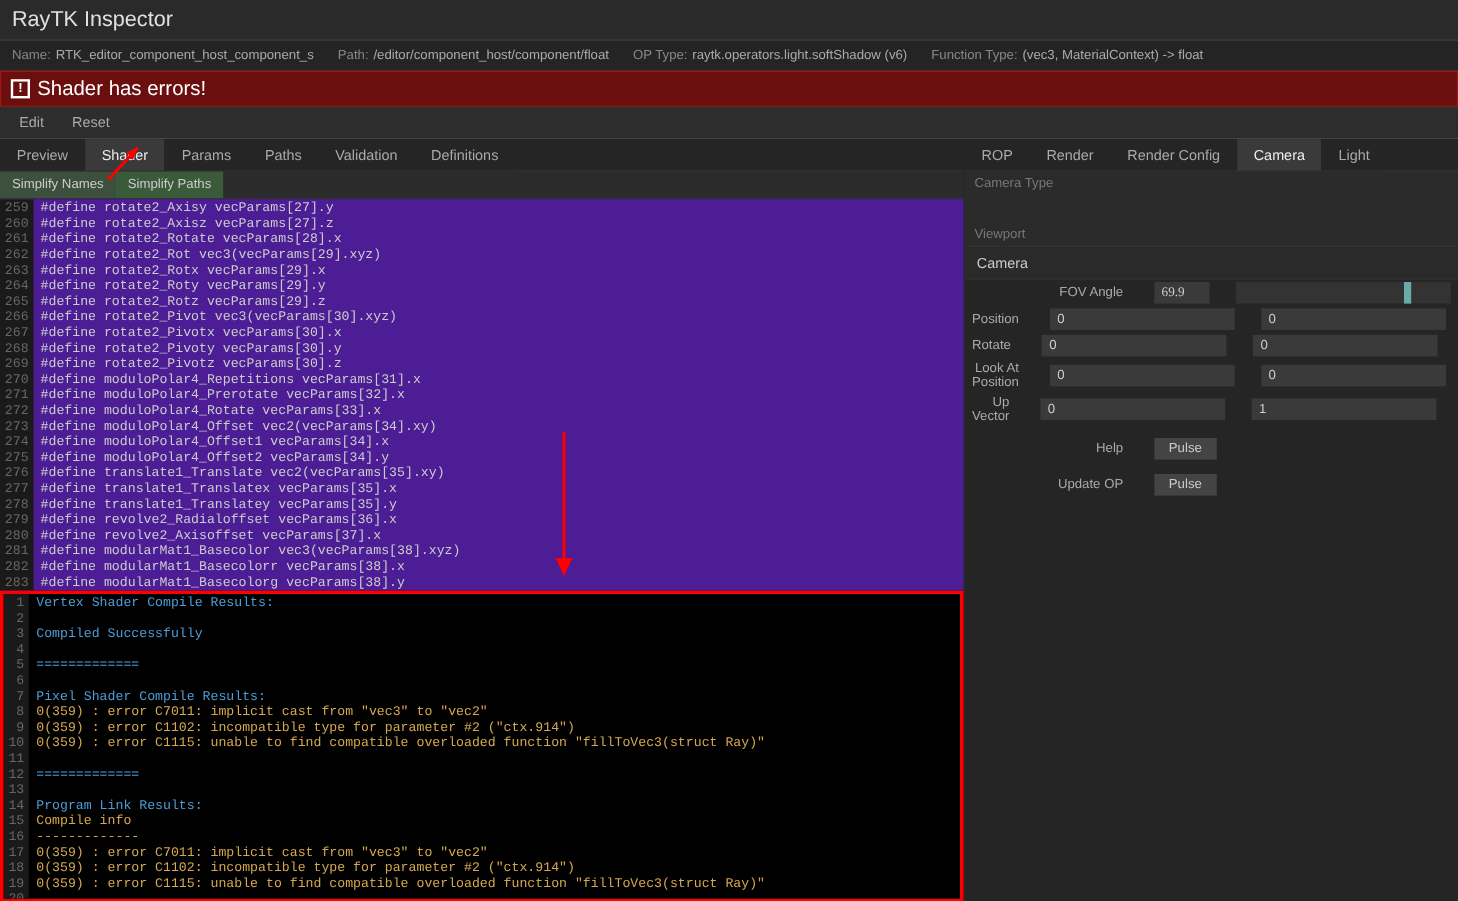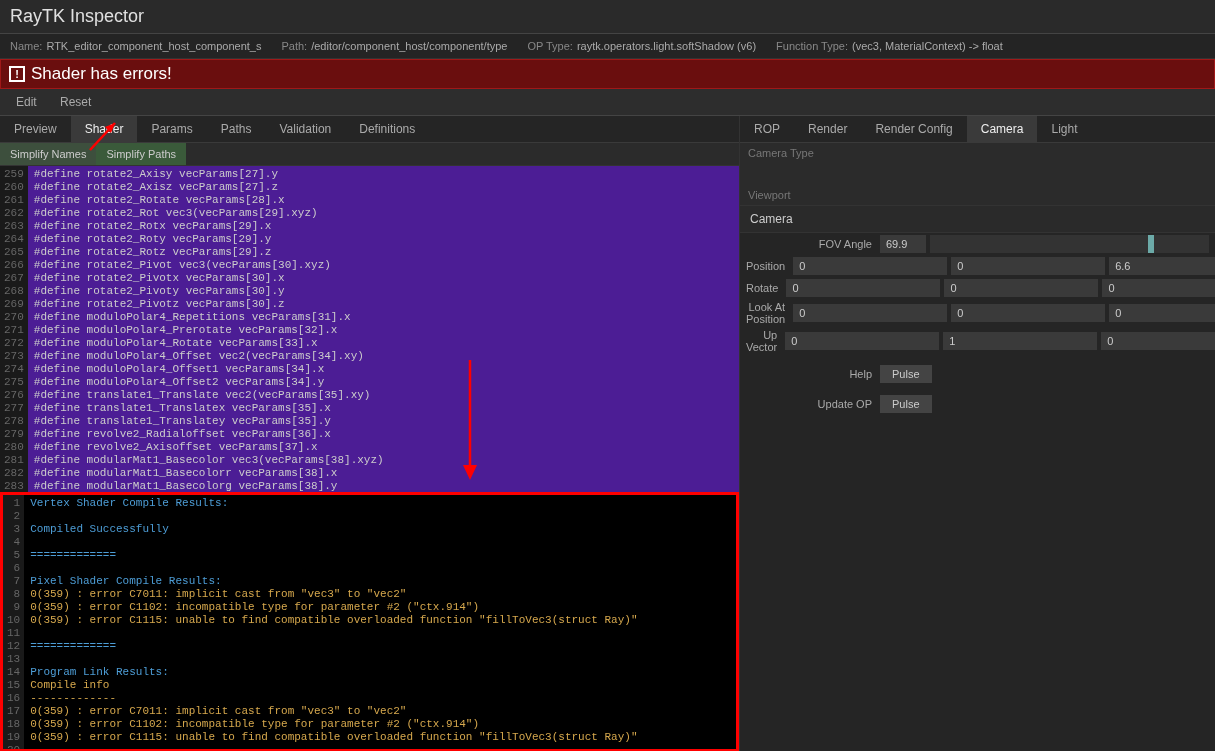--- a/index.html
+++ b/index.html
@@ -68,21 +68,21 @@
   height: calc(100% - 115px);
 }
 .left-panel {
   flex: 1;
   display: flex;
   flex-direction: column;
   border-right: 1px solid #333;
   min-width: 0;
 }
 .right-panel {
-  width: 475px;
+  width: 411px;
   background: #252525;
   display: flex;
   flex-direction: column;
 }
 .tabs {
   display: flex;
   background: #252525;
   border-bottom: 1px solid #3a3a3a;
 }
 .tab {
@@ -195,21 +195,21 @@
   background: #2a2a2a;
   padding: 6px 10px;
   color: #ccc;
   font-size: 12px;
   border-bottom: 1px solid #333;
 }
 .param-row {
   display: flex;
   align-items: center;
   padding: 2px 6px;
-  gap: 4px;
+  gap: 22px;
 }
 .param-label {
   width: 130px;
   text-align: right;
   color: #aaa;
   font-size: 11px;
   padding-right: 4px;
 }
 .param-value {
   background: #3a3a3a;
@@ -243,21 +243,21 @@
 </style>
 </head>
 <body>
 
 <div class="title-bar">
   <span>RayTK Inspector</span>
 </div>
 
 <div class="info-bar">
   <span><span class="label">Name:</span><span class="value">RTK_editor_component_host_component_s</span></span>
-  <span><span class="label">Path:</span><span class="value">/editor/component_host/component/type</span></span>
+  <span><span class="label">Path:</span><span class="value">/editor/component_host/component/float</span></span>
   <span><span class="label">OP Type:</span><span class="value">raytk.operators.light.softShadow (v6)</span></span>
   <span><span class="label">Function Type:</span><span class="value">(vec3, MaterialContext) -&gt; float</span></span>
 </div>
 
 <div class="error-banner">
   <span class="err-icon">!</span>
   <span>Shader has errors!</span>
 </div>
 
 <div class="toolbar">
@@ -392,21 +392,21 @@
         <div class="tab">Light</div>
       </div>
     <div class="r-subbar">
       <span>Camera Type</span>
       <span>Viewport</span>
     </div>
     <div class="r-section">Camera</div>
 
     <div class="param-row">
       <div class="param-label">FOV Angle</div>
-      <input class="param-value" style="width: 46px; min-width: 46px;" value="69.9">
+      <input class="param-value" style="width: 46px; min-width: 46px; font-family: Liberation Serif, serif;" value="69.9">
       <div class="param-slider">
           <div class="handle" id="fov-handle" style="left: 78%;"></div>
         </div>
     </div>
 
     <div class="param-row">
       <div class="param-label">Position</div>
       <input class="param-value" value="0" style="">
       <input class="param-value" value="0" style="">
       <input class="param-value" value="6.6" style="">

